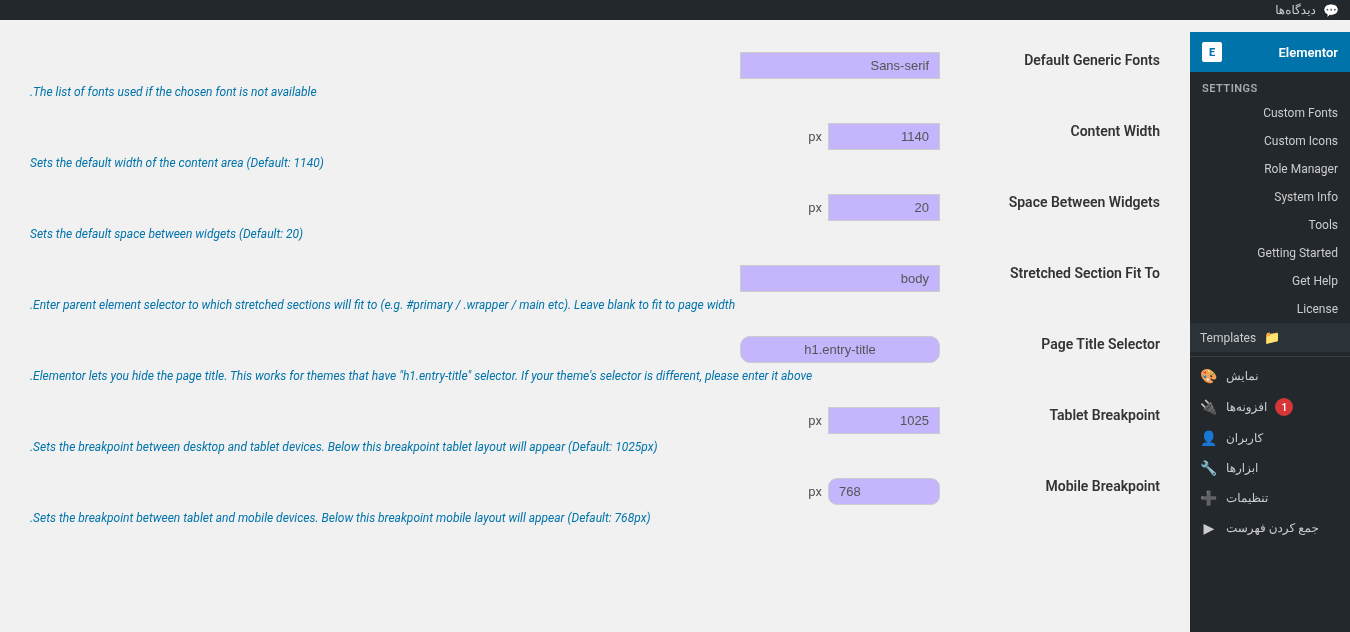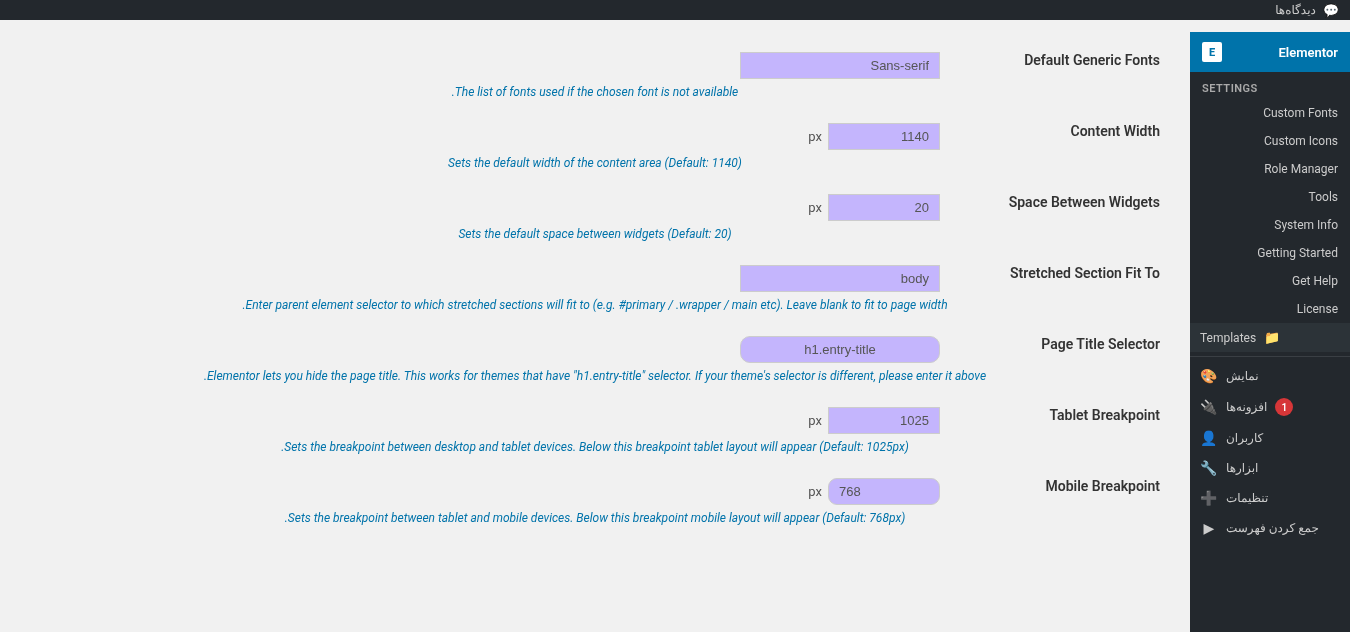--- a/index.html
+++ b/index.html
@@ -66,21 +66,21 @@
 
     .px-label {
       font-size: 13px;
       color: #555;
     }
 
     .setting-description {
       font-size: 12px;
       color: #0073aa;
       font-style: italic;
-      text-align: center;
+      text-align: left;
       direction: rtl;
     }
 
     
     .sidebar {
       width: 160px;
       background: #23282d;
       display: flex;
       flex-direction: column;
       min-height: 632px;
@@ -266,22 +266,22 @@
       <div class="elementor-icon">E</div>
       <span style="color:#fff; font-size:13px; font-weight:600;">Elementor</span>
     </div>
 
     <div class="sidebar-section-title">Settings</div>
 
     <div id="elementor-menu-items">
         <div class="sidebar-menu-item">Custom Fonts</div>
         <div class="sidebar-menu-item">Custom Icons</div>
         <div class="sidebar-menu-item">Role Manager</div>
+        <div class="sidebar-menu-item">System Info</div>
         <div class="sidebar-menu-item">Tools</div>
-        <div class="sidebar-menu-item">System Info</div>
         <div class="sidebar-menu-item">Getting Started</div>
         <div class="sidebar-menu-item">Get Help</div>
         <div class="sidebar-menu-item">License</div>
       </div>
 
     <div class="templates-item">
       <span style="font-size:13px; color:#ccc;">📁</span>
       <span style="color:#ccc; font-size:12px;">Templates</span>
     </div>
 

